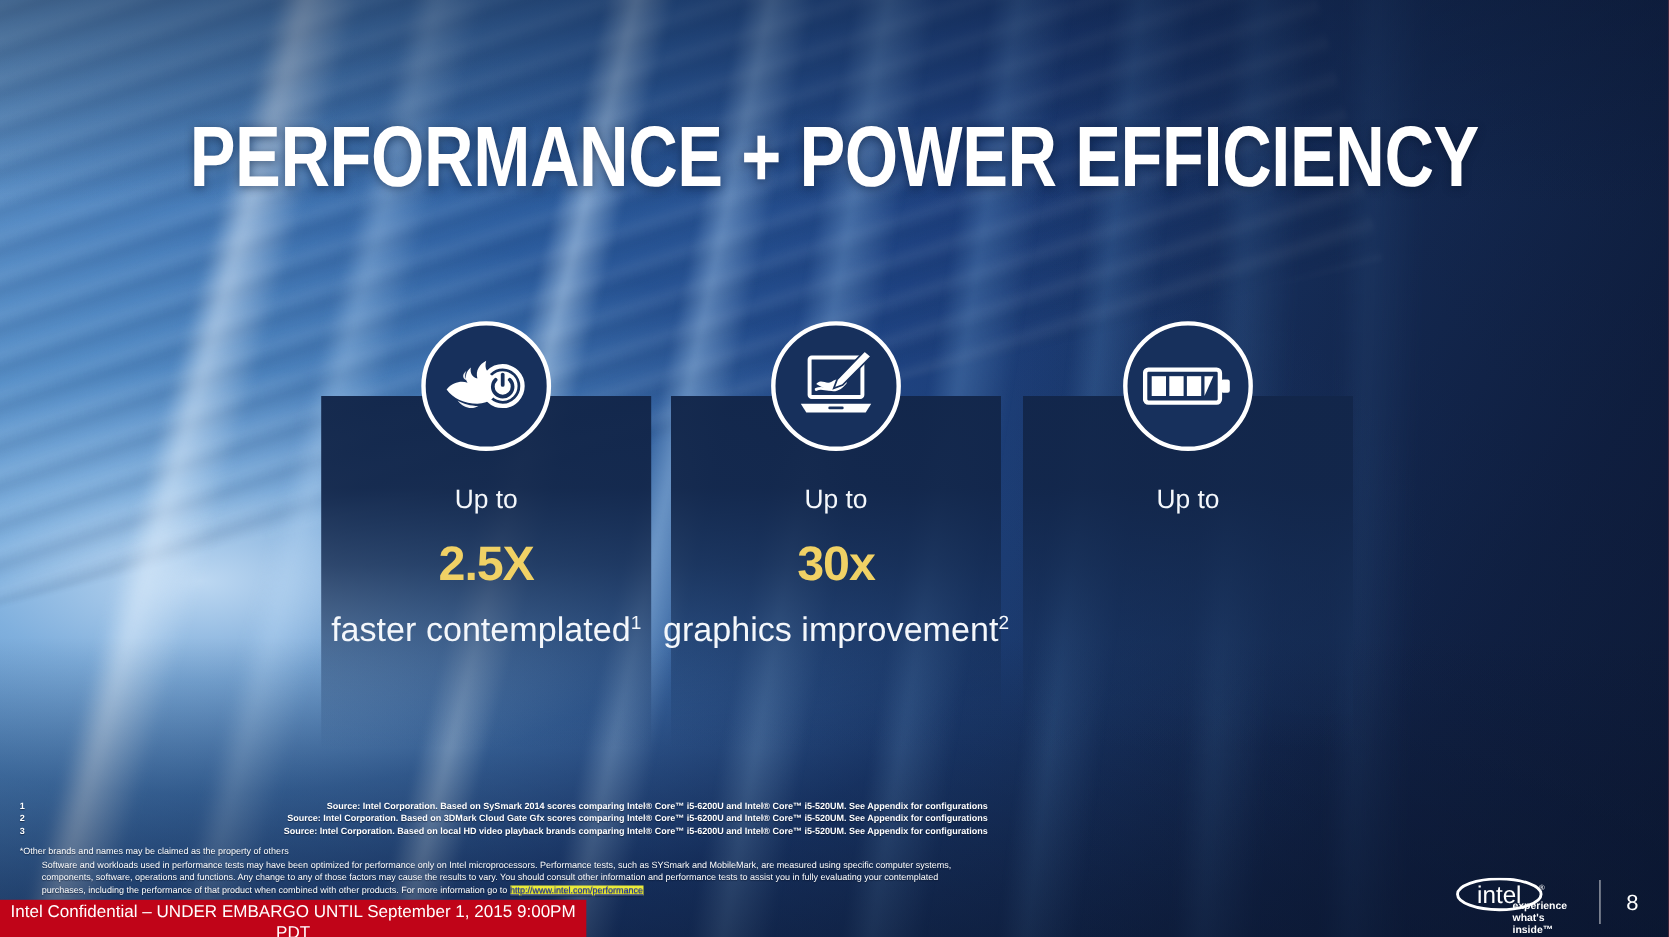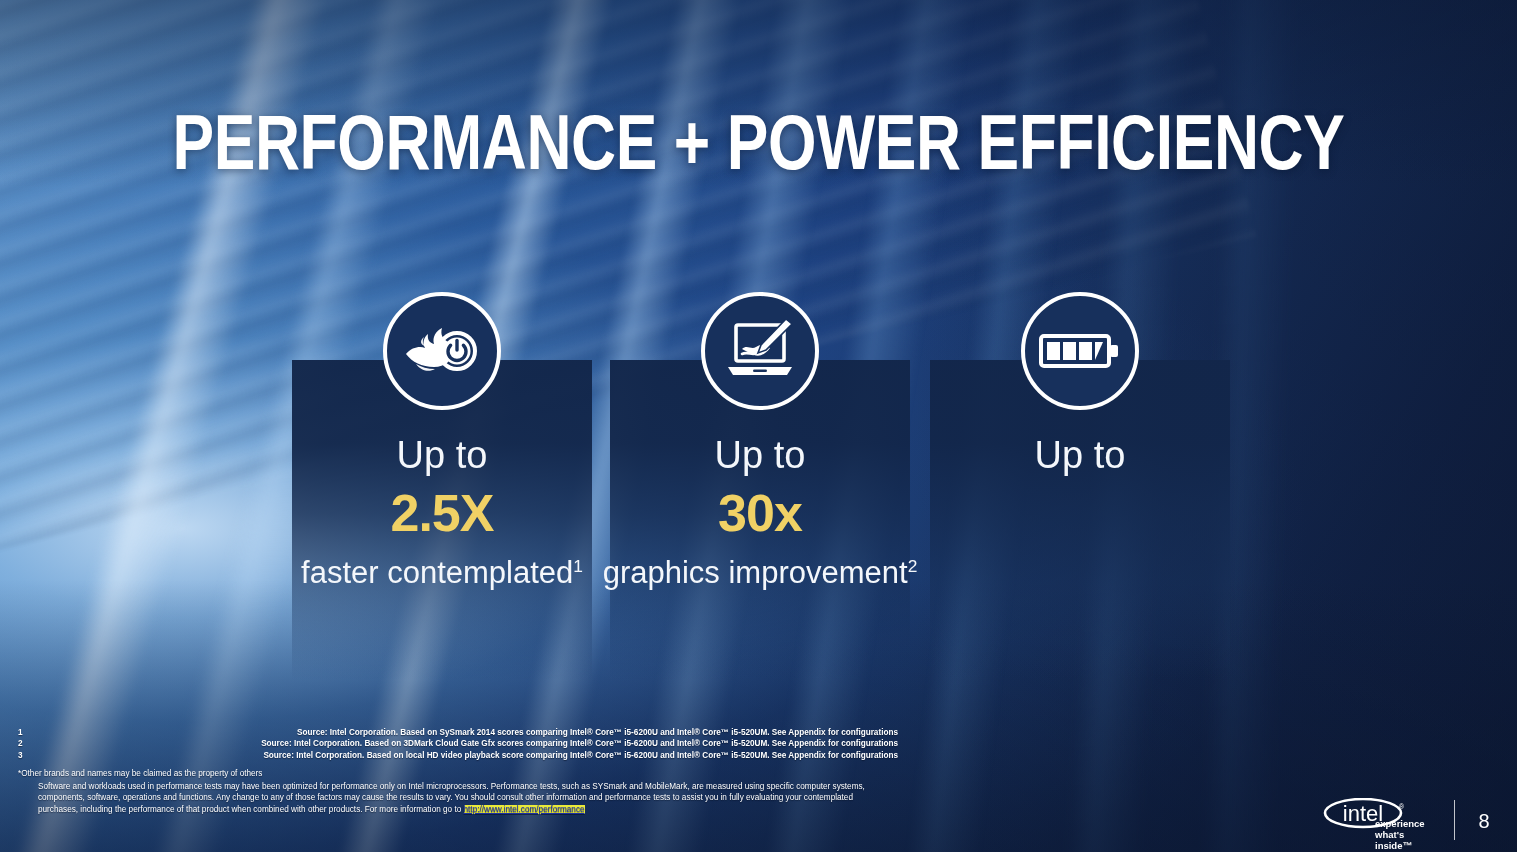--- a/index.html
+++ b/index.html
@@ -123,27 +123,27 @@
 
   .card-text {
     position: absolute;
     top: 78px;
     left: -28px;
     right: -28px;
     text-align: center;
     color: #ffffff;
   }
   .up-to {
-    font-size: 38px;
+    font-size: 24px;
     line-height: 34px;
     font-weight: 400;
     color: #f4f7fb;
   }
   .big-num {
-    font-size: 52px;
+    font-size: 44px;
     line-height: 82px;
     font-weight: 700;
     color: #f0d165;
     letter-spacing: -1px;
   }
   .caption {
     font-size: 31px;
     line-height: 38px;
     font-weight: 400;
     color: #f4f7fb;
@@ -324,29 +324,33 @@
     <div class="fn-row">
       <div class="fn-num">1</div>
       <div class="fn-txt">Source: Intel Corporation.  Based on SySmark 2014 scores comparing Intel® Core™ i5-6200U and Intel® Core™ i5-520UM.   See Appendix for configurations</div>
     </div>
     <div class="fn-row">
       <div class="fn-num">2</div>
       <div class="fn-txt">Source: Intel Corporation.  Based on 3DMark Cloud Gate Gfx scores comparing Intel® Core™ i5-6200U and Intel® Core™ i5-520UM.  See Appendix for configurations</div>
     </div>
     <div class="fn-row">
       <div class="fn-num">3</div>
-      <div class="fn-txt">Source: Intel Corporation.  Based on local HD video playback score comparing Intel® Core™ i5-6200U and Intel® Core™ i5-520UM.  See Appendix for configurations</div>
+      <div class="fn-txt">Source: Intel Corporation.  Based on local HD video playback brands comparing Intel® Core™ i5-6200U and Intel® Core™ i5-520UM.  See Appendix for configurations</div>
     </div>
   </div>
 
   <div class="disclaimer">
     <div>*Other brands and names may be claimed as the property of others</div>
     <div class="p2"><span>Software and workloads used in performance tests may have been optimized for performance only on Intel microprocessors.  Performance tests, such as SYSmark and MobileMark, are measured using specific computer systems, components, software, operations and functions.  Any change to any of those factors may cause the results to vary.  You should consult other information and performance tests to assist you in fully evaluating your contemplated purchases, including the performance of that product when combined with other products. For more information go to </span><a class="perf-link" href="#">http://www.intel.com/performance</a></div>
   </div>
 
+  <div class="embargo">
+    <div class="embargo-main">Intel Confidential – UNDER EMBARGO UNTIL September 1, 2015 9:00PM PDT</div>
+
+  </div>
 
   <div class="logo-wrap">
     <svg width="110" height="34" viewBox="0 0 110 34" aria-hidden="true">
       <ellipse cx="40" cy="15" rx="38" ry="14" fill="none" stroke="#ffffff" stroke-width="2.6"></ellipse>
       <text x="40" y="23" text-anchor="middle" font-family="Liberation Sans, sans-serif" font-size="22" fill="#ffffff">intel</text>
       <text x="76" y="11" font-family="Liberation Sans, sans-serif" font-size="7" fill="#ffffff">®</text>
     </svg>
     <div class="logo-tag">
       <div>experience</div>
       <div>what's inside™</div>

